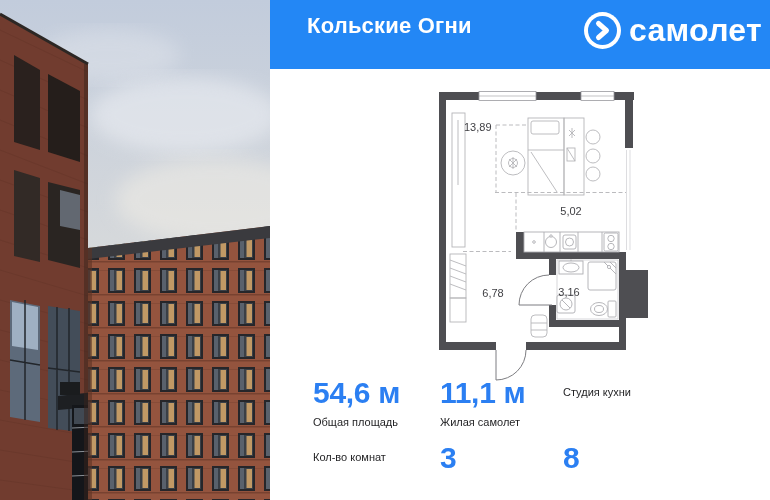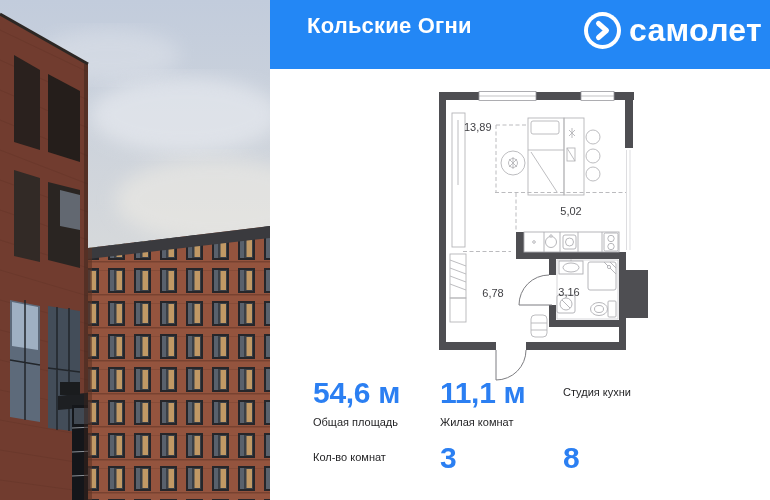--- a/index.html
+++ b/index.html
@@ -231,21 +231,21 @@
       </svg>
     </div>
 
     <div class="stats">
       <div class="stat">
         <div class="stat-value">54,6 м</div>
         <div class="stat-label">Общая площадь</div>
       </div>
       <div class="stat">
         <div class="stat-value">11,1 м</div>
-        <div class="stat-label">Жилая комнат</div>
+        <div class="stat-label">Жилая самолет</div>
       </div>
       <div class="stat">
         <div class="stat-label">Студия кухни</div>
       </div>
       <div class="stat">
         <div class="stat-label">Кол-во комнат</div>
       </div>
       <div class="stat">
         <div class="stat-value">3</div>
       </div>

